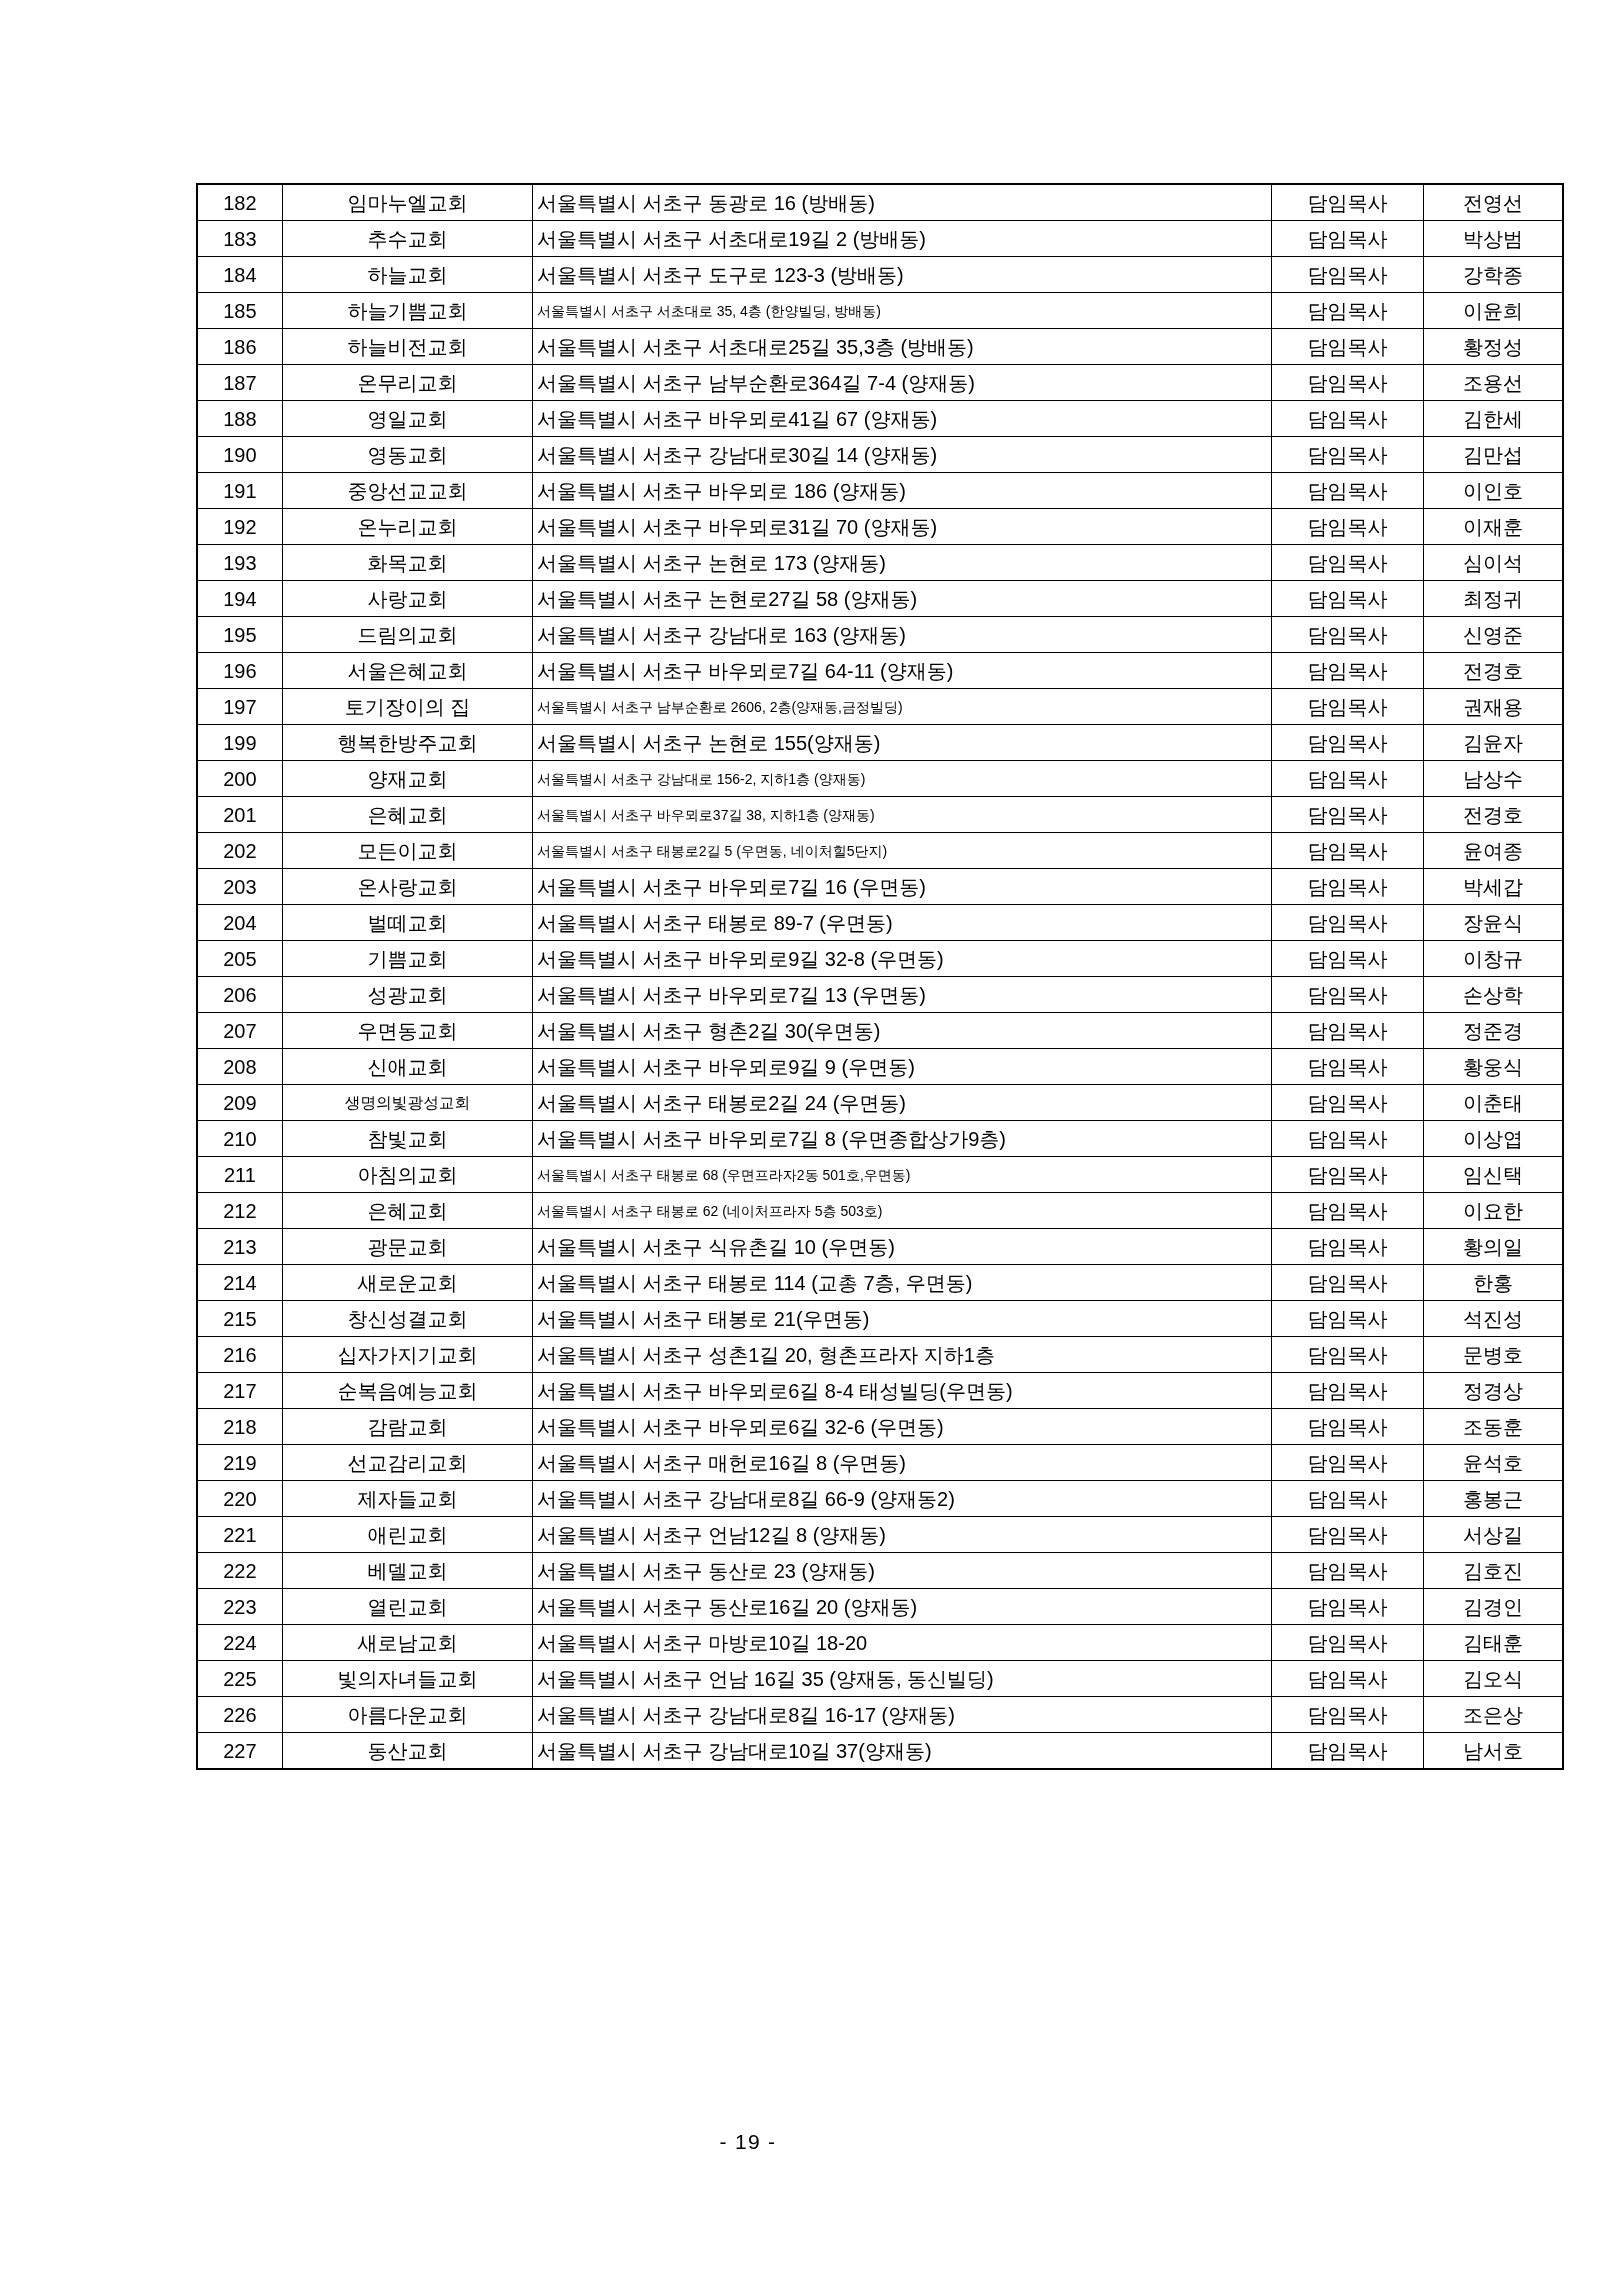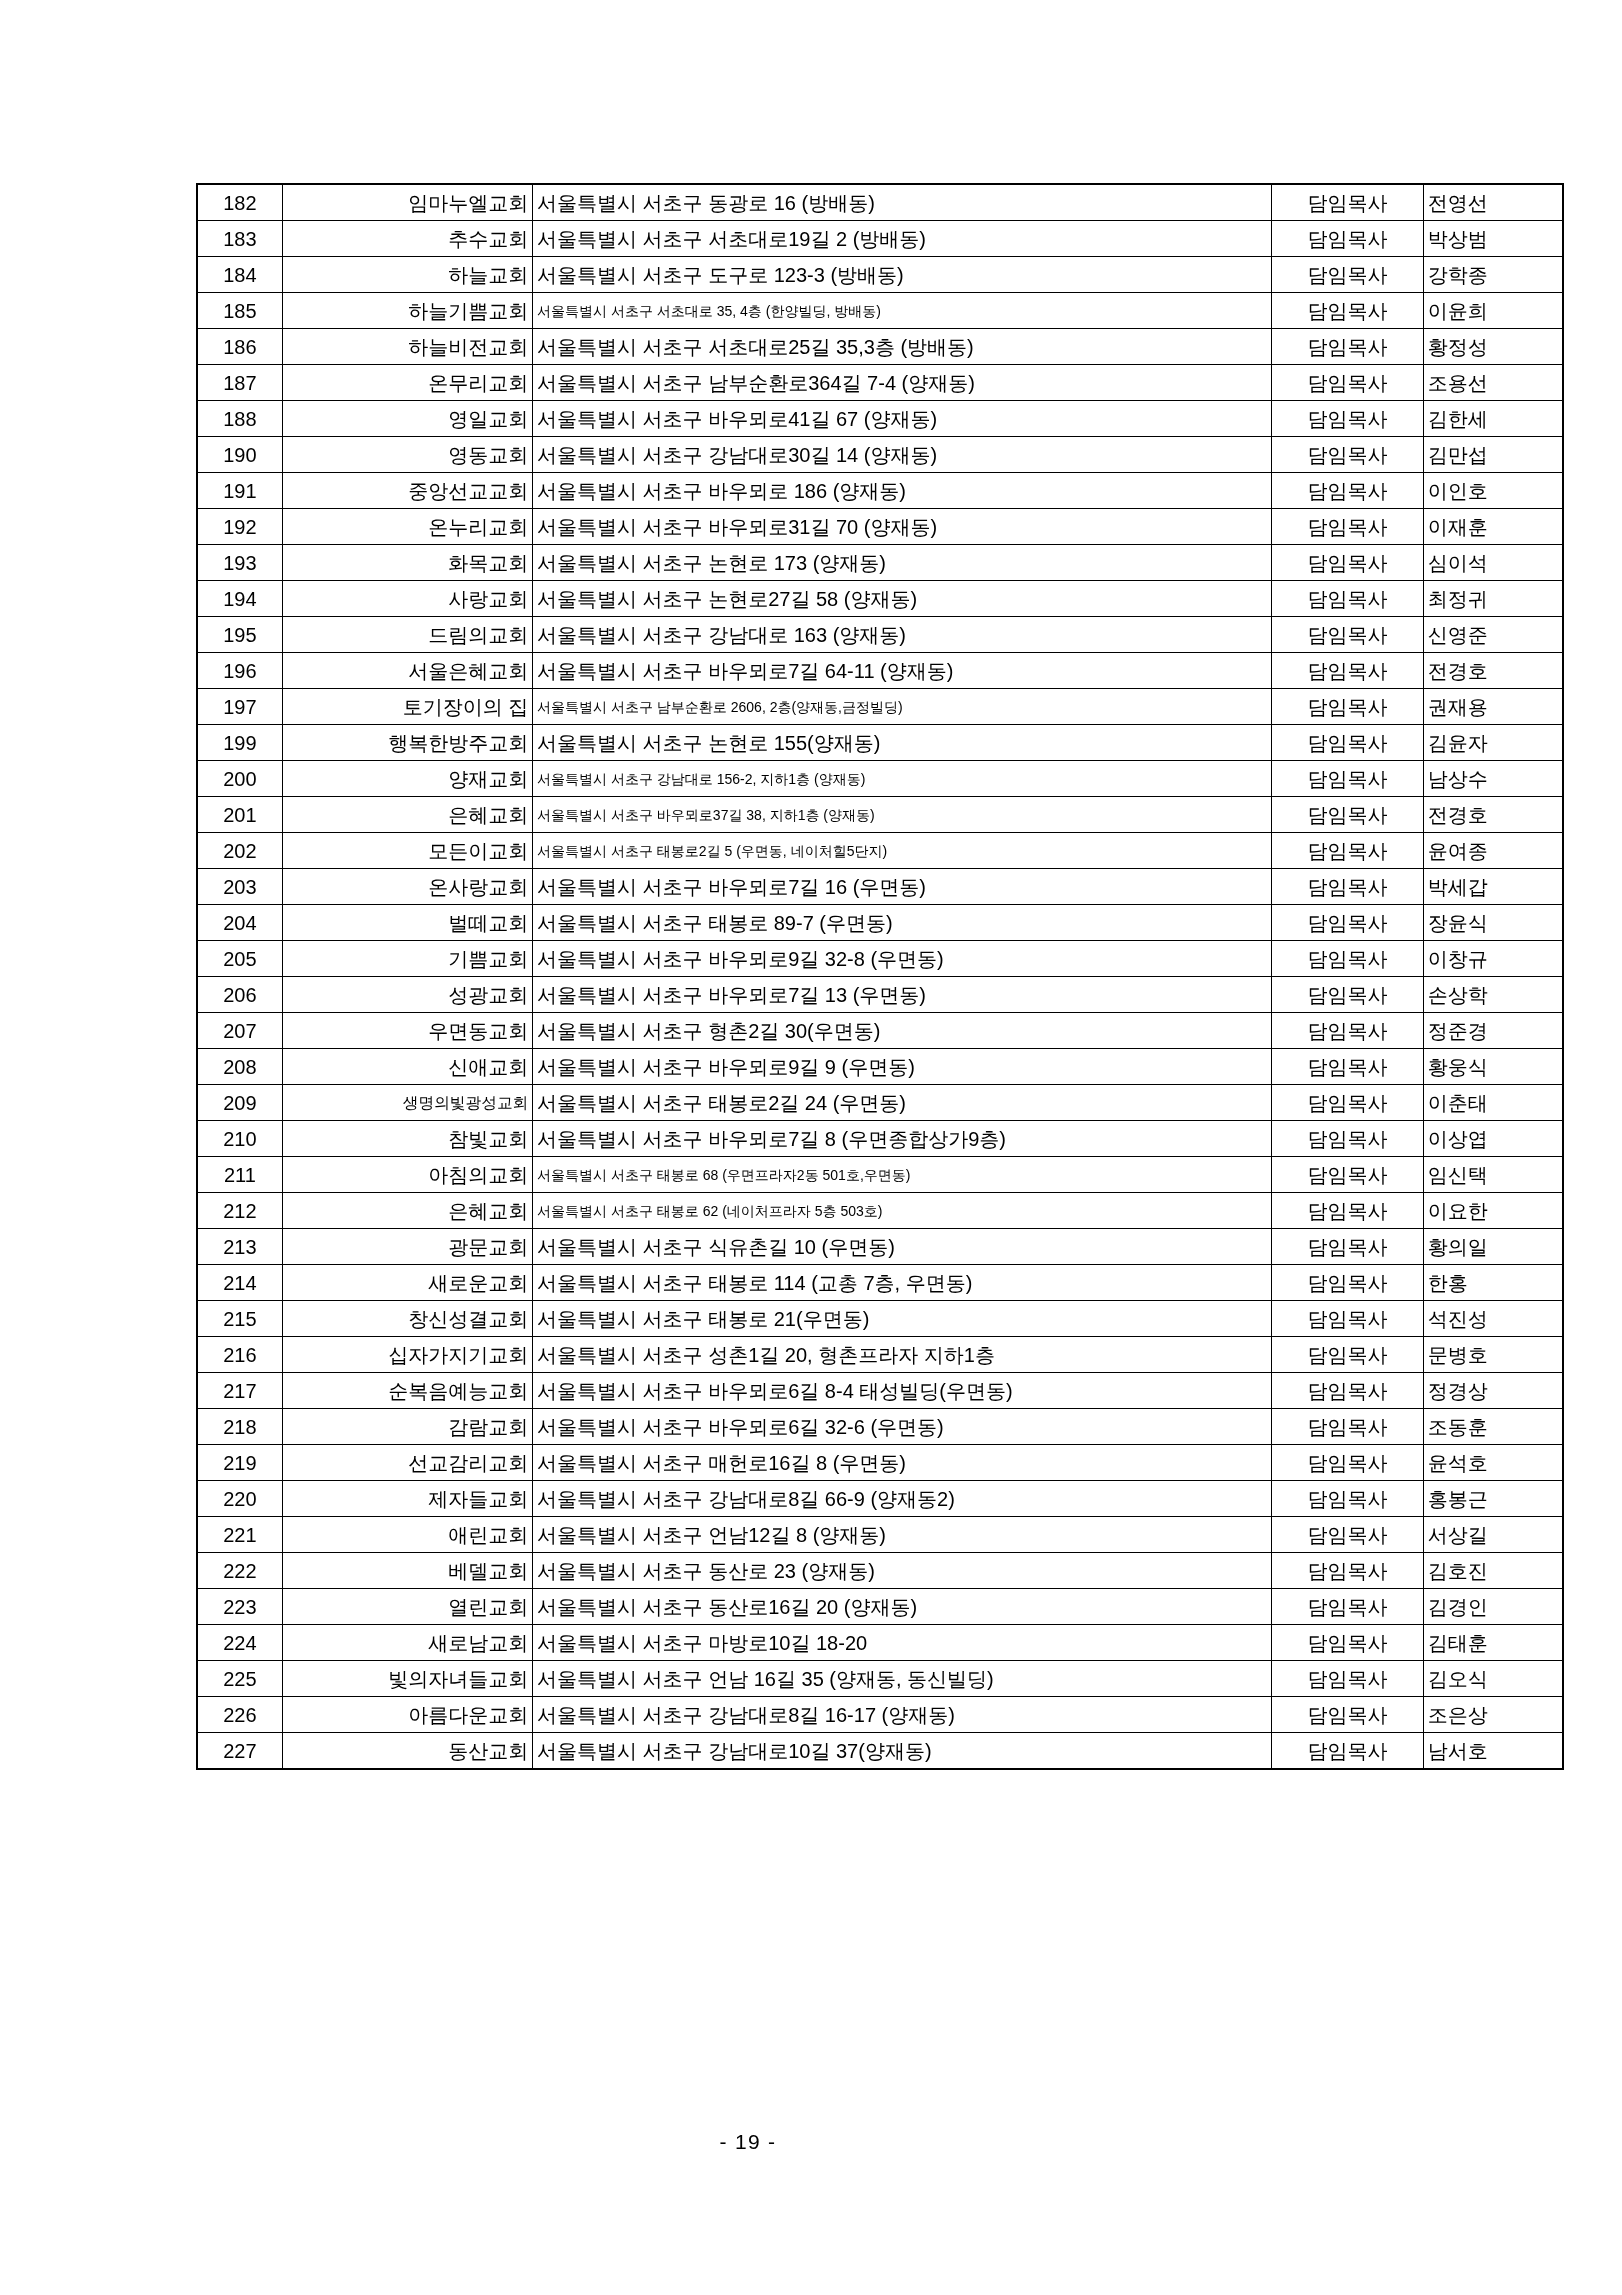--- a/index.html
+++ b/index.html
@@ -46,24 +46,24 @@
   table.roster {
     border: 2.6px solid #000000;
   }
   col.c-no      { width: 77px; }
   col.c-name    { width: 226px; }
   col.c-addr    { width: 667px; }
   col.c-role    { width: 137px; }
   col.c-pastor  { width: 126px; }
 
   td.no      { text-align: center; }
-  td.name    { text-align: right;  padding-left: 10.5px; }
+  td.name    { text-align: center;  padding-left: 10.5px; }
   td.addr    { text-align: left;  padding-left: 10.5px; }
   td.role    { text-align: center; }
-  td.pastor  { }
+  td.pastor  { text-align: center; }
 
   td.name.small { font-size: 15.7px; }
   td.addr.small { font-size: 14px; }
 
   .footer {
     position: absolute;
     left: 0;
     top: 2130px;
     width: 1496px;
     text-align: center;

